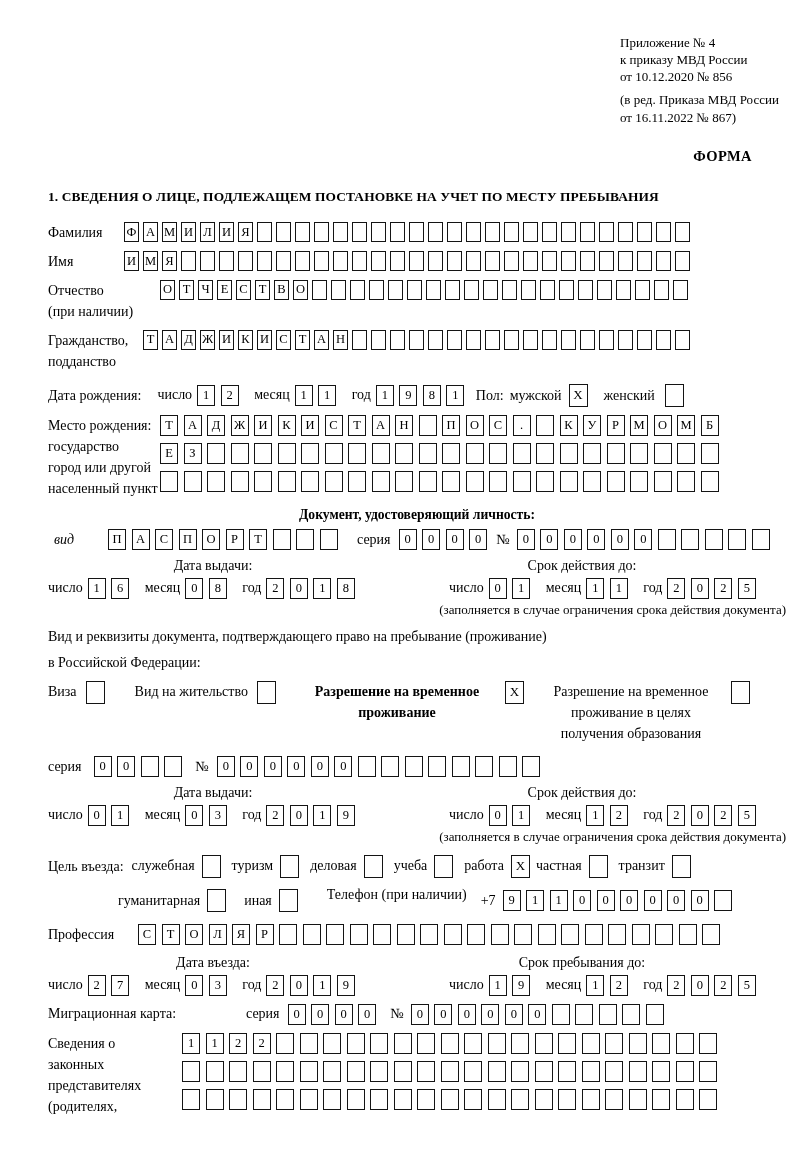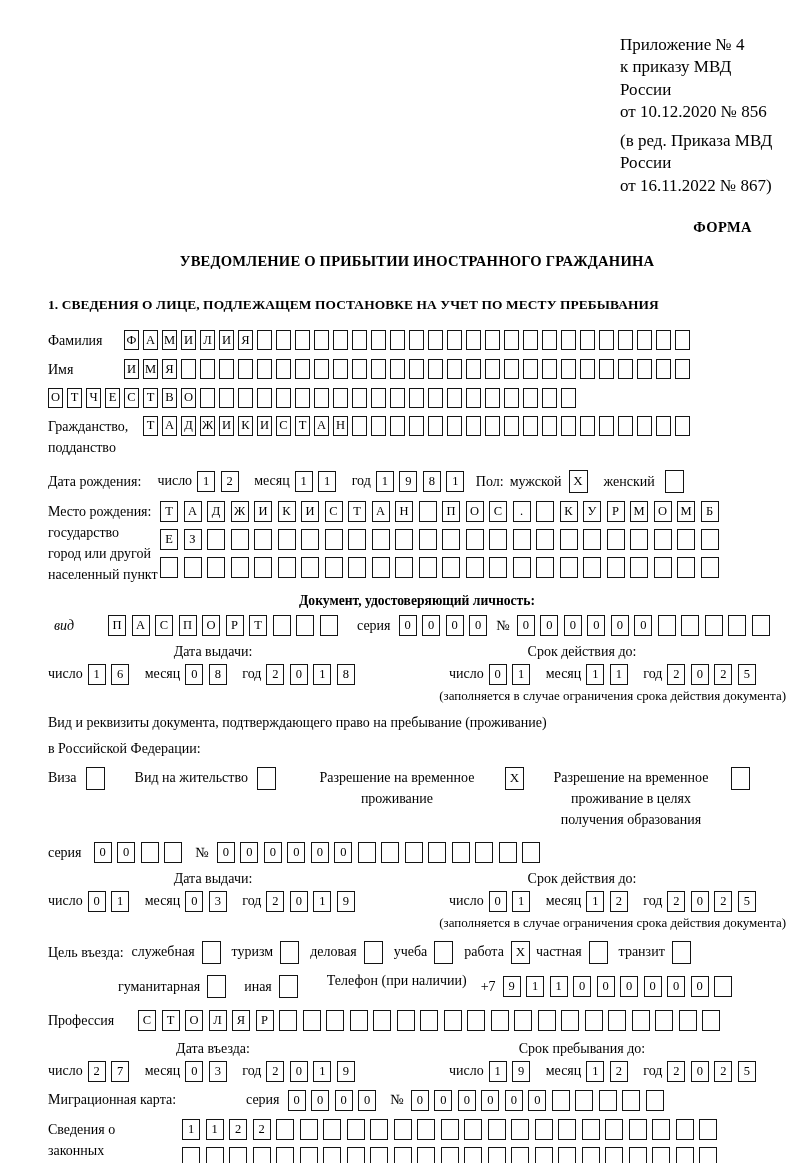--- a/index.html
+++ b/index.html
@@ -4,21 +4,21 @@
 <style>
   * { box-sizing: border-box; }
   html,body { margin:0; padding:0; }
   body {
     width:800px; min-height:1163px; background:#ffffff; color:#000;
     font-family:"Liberation Serif","DejaVu Serif",serif; font-size:14px;
   }
   .page { width:800px; min-height:1163px; padding:34px 14px 20px 48px; }
 
   
-  .appendix { margin-left:572px; font-size:17px; line-height:1.32; }
+  .appendix { margin-left:572px; font-size:13px; line-height:1.32; }
   .appendix .rev { margin-top:6px; }
   .forma { text-align:right; padding-right:34px; font-weight:bold; font-size:14.5px; margin-top:22px; letter-spacing:.4px; }
 
   
   .title { text-align:center; font-weight:bold; font-size:14.6px; line-height:1.55; margin-top:14px; letter-spacing:.2px; }
   .blank-line { display:inline-block; width:64px; border-bottom:2.2px solid #3a3a3a; height:12px; margin-left:12px; }
 
   .sec-heading { font-weight:bold; font-size:13.4px; margin:24px 0 17px; letter-spacing:.1px; }
 
   
@@ -50,21 +50,21 @@
   .ddrow .g1 { width:375px; flex-shrink:0; }
   .ddrow .g2 { padding-left:26px; }
   .rnote { text-align:right; font-size:13px; margin-top:3px; }
 
   
   .intro { line-height:1.9; margin-top:4px; }
   .opts { display:flex; align-items:flex-start; margin:4px 0 12px; }
   .opt { display:flex; align-items:flex-start; }
   .opt .ol { margin-right:9px; line-height:1.5; }
   .opt-multi { text-align:center; line-height:1.55; }
-  .wm200 { width:198px; } .wm185 { width:182px; }
+  .wm200 { width:198px;font-weight:bold; } .wm185 { width:182px; }
   .gap30 { margin-left:30px; } .gap22 { margin-left:22px; } .gap16 { margin-left:16px; }
 
   
   .prow { display:flex; align-items:center; margin-bottom:9px; }
   .pitem { display:flex; align-items:center; margin-right:11px; }
   .pitem .ol { margin-right:7px; }
   .indent70 { margin-left:70px; }
   .phone-label { margin:0 14px 12px 18px; }
   .phone-prefix { margin-right:7px; }
 
@@ -87,21 +87,20 @@
     <div>от 10.12.2020 № 856</div>
     <div class="rev">
       <div>(в ред. Приказа МВД России</div>
       <div>от 16.11.2022 № 867)</div>
     </div>
   </div>
 
   <div class="forma">ФОРМА</div>
 
   <div class="title">
-    <div>УВЕДОМЛЕНИЕ О ПРИБЫТИИ ИНОСТРАННОГО ГРАЖДАНИНА</div>
   </div>
 
   <div class="sec-heading">1. СВЕДЕНИЯ О ЛИЦЕ, ПОДЛЕЖАЩЕМ ПОСТАНОВКЕ НА УЧЕТ ПО МЕСТУ ПРЕБЫВАНИЯ</div>
 
   <div class="frow">
     <div class="lab w76">Фамилия</div>
     <div class="grid">
         <span class="cell">Ф</span>
         <span class="cell">А</span>
         <span class="cell">М</span>
@@ -165,20 +164,24 @@
         <span class="cell"></span>
         <span class="cell"></span>
         <span class="cell"></span>
         <span class="cell"></span>
         <span class="cell"></span>
         <span class="cell"></span>
       </div>
   </div>
 
   <div class="frow top">
+    <div class="lab w112">
+      <div>Отчество</div>
+      <div>(при наличии)</div>
+    </div>
     <div class="grid">
         <span class="cell">О</span>
         <span class="cell">Т</span>
         <span class="cell">Ч</span>
         <span class="cell">Е</span>
         <span class="cell">С</span>
         <span class="cell">Т</span>
         <span class="cell">В</span>
         <span class="cell">О</span>
         <span class="cell"></span>

